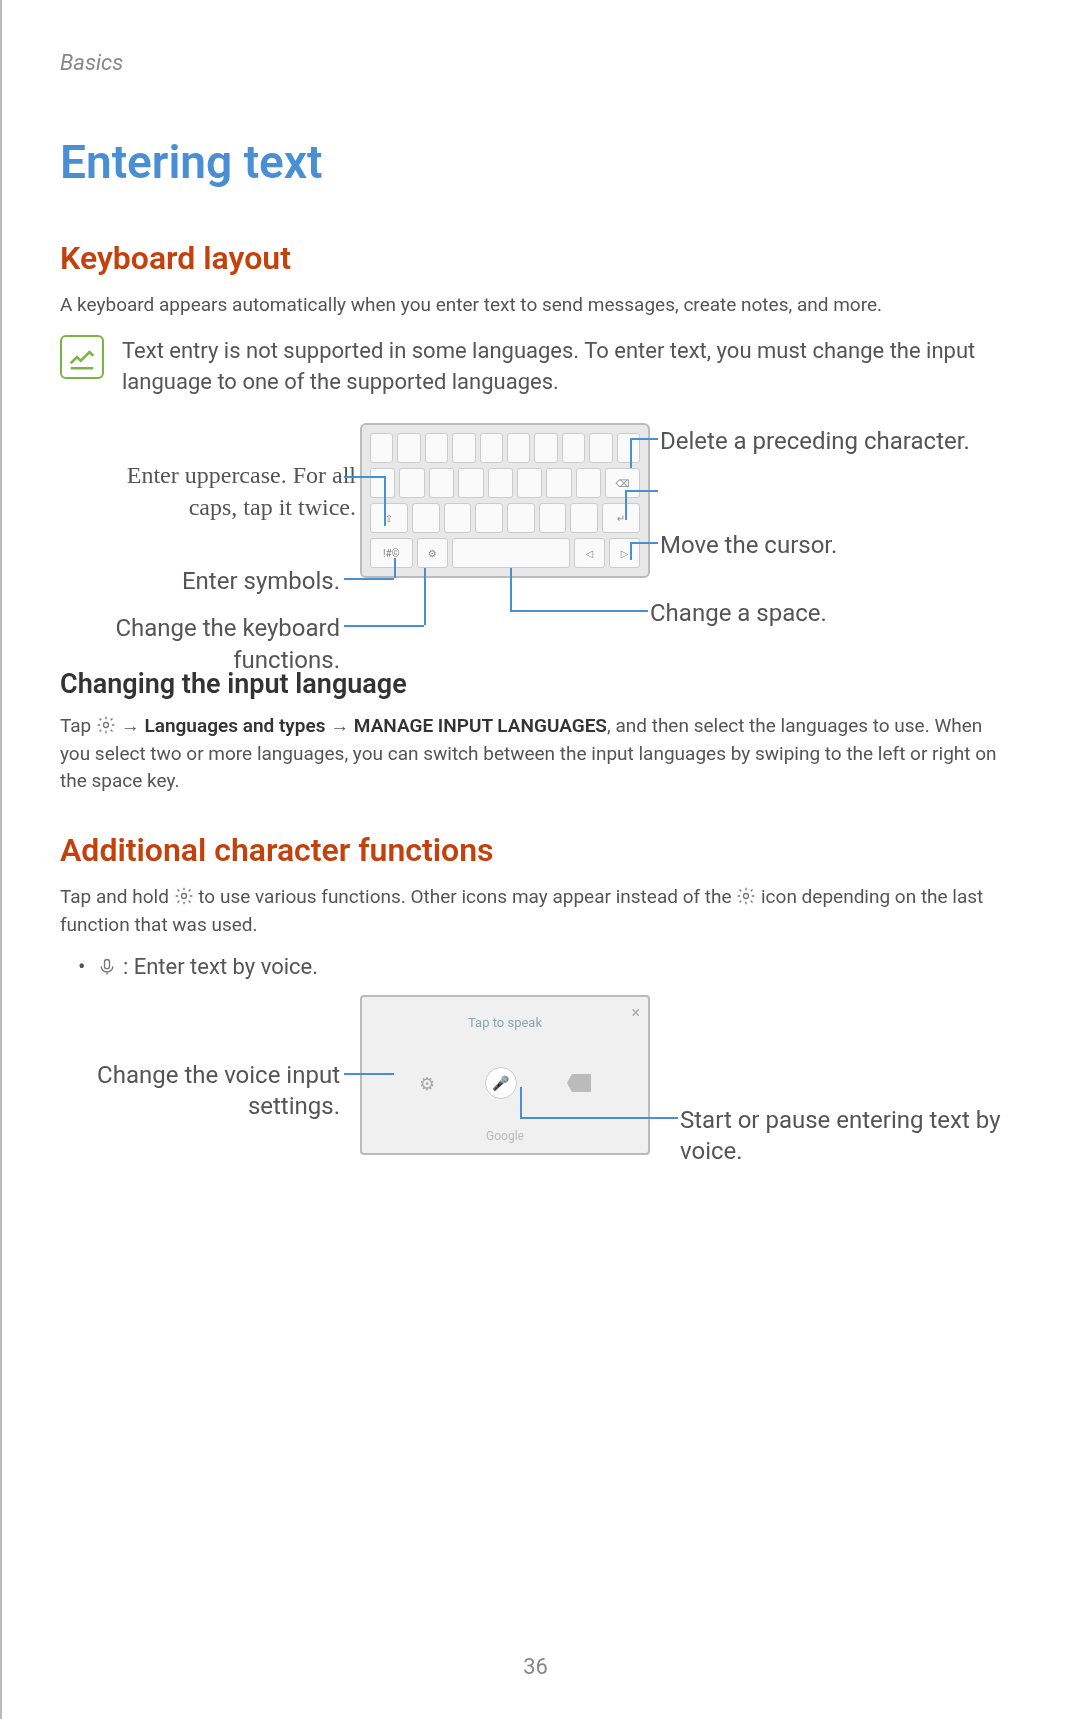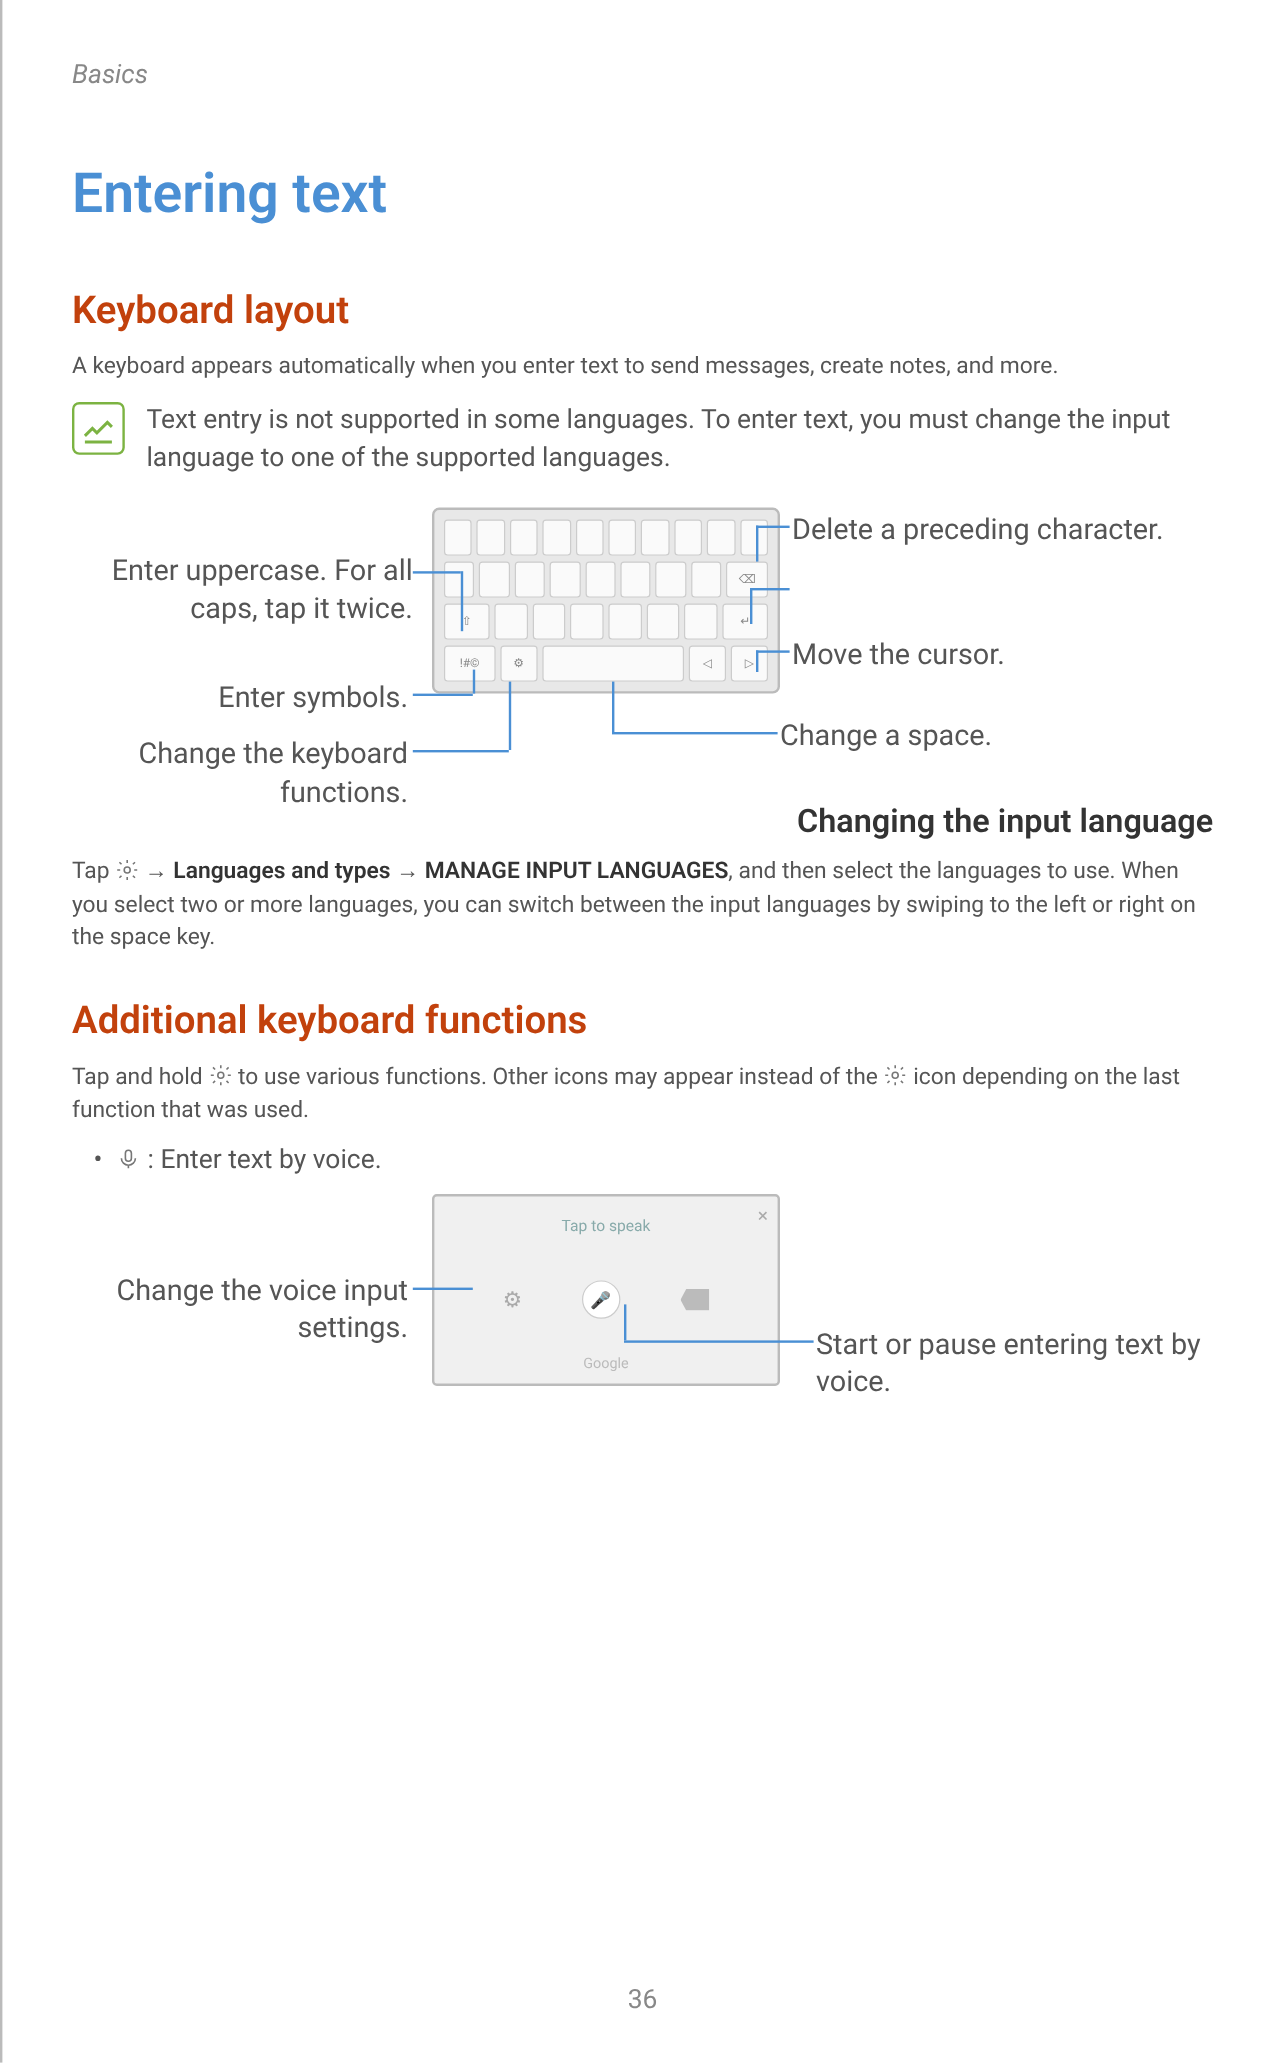--- a/index.html
+++ b/index.html
@@ -35,21 +35,20 @@
     font-size: 32px;
     font-weight: 600;
     margin-bottom: 14px;
   }
   h3 {
     color: #333;
     font-size: 27px;
     font-weight: 600;
     margin-top: 40px;
     margin-bottom: 12px;
-    text-align: right;
   }
   .body-text {
     font-size: 19px;
     line-height: 1.45;
     color: #555;
     margin-bottom: 16px;
   }
   .note-row {
     display: flex;
     align-items: flex-start;
@@ -247,21 +246,21 @@
       </div>
     <div class="kb-row">
         <div class="kb-key wide">!#©</div>
         <div class="kb-key">⚙</div>
         <div class="kb-key space"></div>
         <div class="kb-key">◁</div>
         <div class="kb-key">▷</div>
       </div>
   </div>
 
-  <div class="label left" style="left:4px; top:42px; width:280px;">Enter uppercase. For all caps, tap it twice.</div>
+  <div class="label left" style="left:16px; top:42px; width:280px;font-family:Liberation Serif, serif;">Enter uppercase. For all caps, tap it twice.</div>
   <div class="line h" style="left:284px; top:58px; width:40px;"></div>
   <div class="line v" style="left:324px; top:58px; height:50px;"></div>
 
   <div class="label left" style="left:0; top:148px; width:280px;">Enter symbols.</div>
   <div class="line h" style="left:284px; top:160px; width:50px;"></div>
   <div class="line v" style="left:334px; top:140px; height:20px;"></div>
 
   <div class="label left" style="left:0; top:195px; width:280px;">Change the keyboard functions.</div>
   <div class="line h" style="left:284px; top:207px; width:80px;"></div>
   <div class="line v" style="left:364px; top:150px; height:57px;"></div>
@@ -285,21 +284,21 @@
 <h3>Changing the input language</h3>
 <p class="body-text">
   <span>Tap </span><span class="inline-icon">
       <svg viewBox="0 0 24 24" fill="none" stroke="currentColor" stroke-width="1.6">
         <circle cx="12" cy="12" r="3"></circle>
         <path d="M12 2v3M12 19v3M4.2 4.2l2.1 2.1M17.7 17.7l2.1 2.1M2 12h3M19 12h3M4.2 19.8l2.1-2.1M17.7 6.3l2.1-2.1"></path>
       </svg>
     </span><span> → </span><b>Languages and types</b><span> → </span><b>MANAGE INPUT LANGUAGES</b><span>, and then select the languages to use. When you select two or more languages, you can switch between the input languages by swiping to the left or right on the space key.</span>
 </p>
 
-<h2 style="margin-top:36px;">Additional keyboard functions</h2>
+<h2 style="margin-top:36px;">Additional character functions</h2>
 <p class="body-text">
   <span>Tap and hold </span><span class="inline-icon">
       <svg viewBox="0 0 24 24" fill="none" stroke="currentColor" stroke-width="1.6">
         <circle cx="12" cy="12" r="3"></circle>
         <path d="M12 2v3M12 19v3M4.2 4.2l2.1 2.1M17.7 17.7l2.1 2.1M2 12h3M19 12h3M4.2 19.8l2.1-2.1M17.7 6.3l2.1-2.1"></path>
       </svg>
     </span><span> to use various functions. Other icons may appear instead of the </span><span class="inline-icon">
       <svg viewBox="0 0 24 24" fill="none" stroke="currentColor" stroke-width="1.6">
         <circle cx="12" cy="12" r="3"></circle>
         <path d="M12 2v3M12 19v3M4.2 4.2l2.1 2.1M17.7 17.7l2.1 2.1M2 12h3M19 12h3M4.2 19.8l2.1-2.1M17.7 6.3l2.1-2.1"></path>

